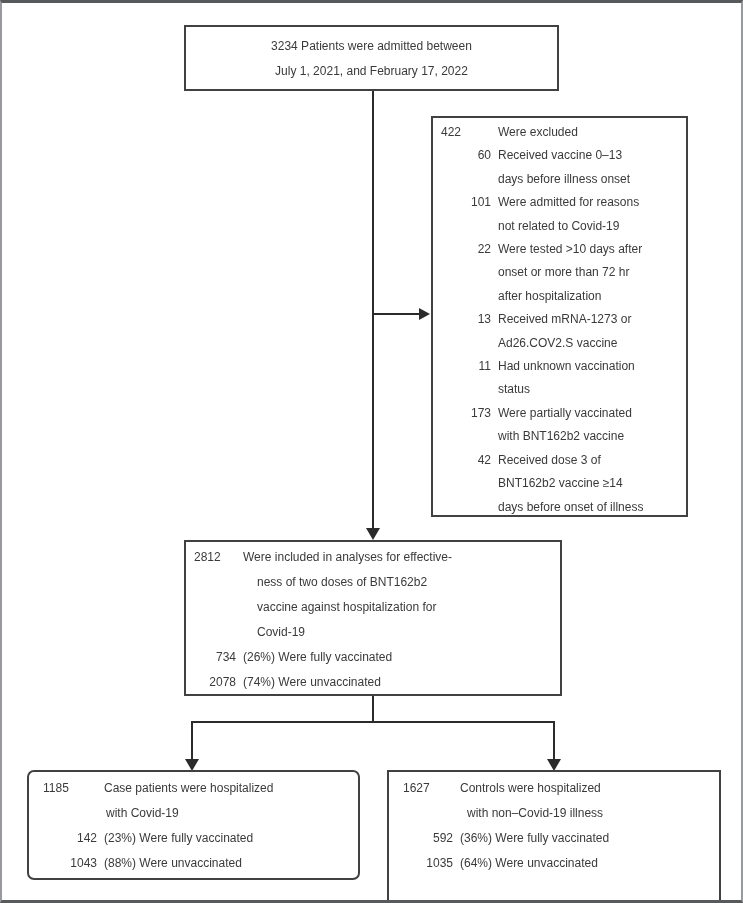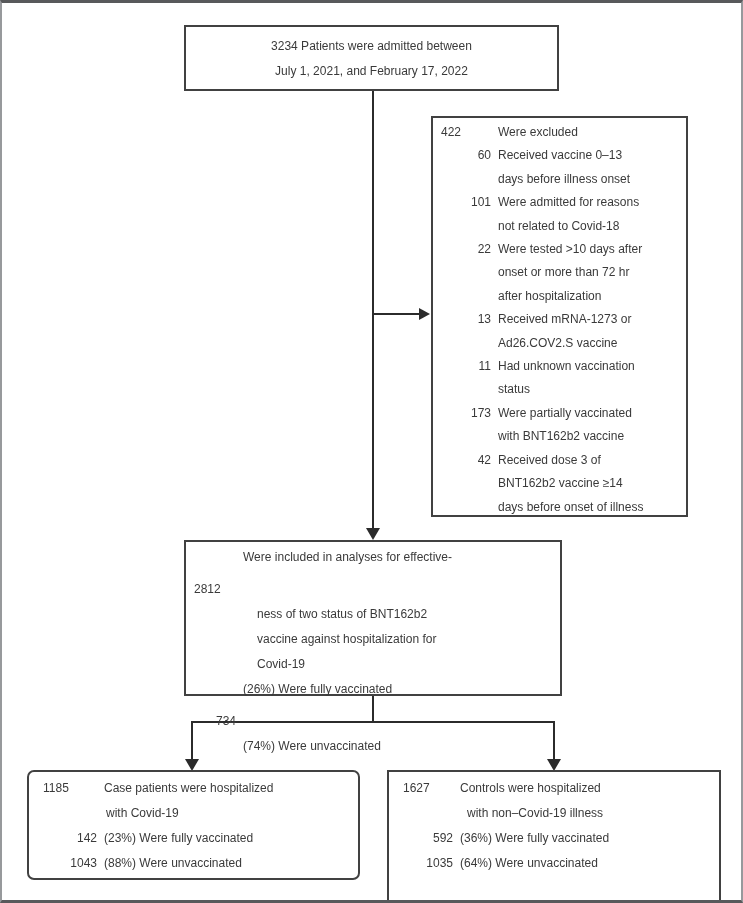--- a/index.html
+++ b/index.html
@@ -32,21 +32,21 @@
   
   #box-admitted{left:182px;top:22px;width:375px;height:66px;padding-top:7px;text-align:center;}
 
   
   #box-excluded{left:429px;top:113px;width:257px;height:401px;padding:3px 0 0 8px;line-height:23.4px;}
   #box-excluded .num{width:50px;}
   #box-excluded .cont{padding-left:57px;}
 
   
   #box-included{left:182px;top:537px;width:378px;height:156px;padding:3px 0 0 8px;}
-  #box-included .num{width:42px;margin-top:32px;}
+  #box-included .num{width:42px;}
   #box-included .cont{padding-left:63px;}
 
   
   #box-cases{left:25px;top:767px;width:333px;height:110px;padding:4px 0 0 14px;border-radius:7px;}
   #box-cases .num{width:54px;}
   #box-cases .cont{padding-left:63px;}
 
   
   #box-controls{left:385px;top:767px;width:334px;height:138px;padding:4px 0 0 14px;}
   #box-controls .num{width:50px;}
@@ -108,21 +108,21 @@
         <span class="txt">Received vaccine 0–13</span>
       </div>
     <div class="line cont">
         <span class="txt">days before illness onset</span>
       </div>
     <div class="line">
         <span class="num">101</span>
         <span class="txt">Were admitted for reasons</span>
       </div>
     <div class="line cont">
-        <span class="txt">not related to Covid-18</span>
+        <span class="txt">not related to Covid-19</span>
       </div>
     <div class="line">
         <span class="num">22</span>
         <span class="txt">Were tested &gt;10 days after</span>
       </div>
     <div class="line cont">
         <span class="txt">onset or more than 72 hr</span>
       </div>
     <div class="line cont">
         <span class="txt">after hospitalization</span>
@@ -159,21 +159,21 @@
         <span class="txt">days before onset of illness</span>
       </div>
   </div>
 
   <div class="box" id="box-included">
     <div class="line head">
         <span class="num">2812</span>
         <span class="txt">Were included in analyses for effective-</span>
       </div>
     <div class="line cont">
-        <span class="txt">ness of two status of BNT162b2</span>
+        <span class="txt">ness of two doses of BNT162b2</span>
       </div>
     <div class="line cont">
         <span class="txt">vaccine against hospitalization for</span>
       </div>
     <div class="line cont">
         <span class="txt">Covid-19</span>
       </div>
     <div class="line">
         <span class="num">734</span>
         <span class="txt">(26%) Were fully vaccinated</span>

